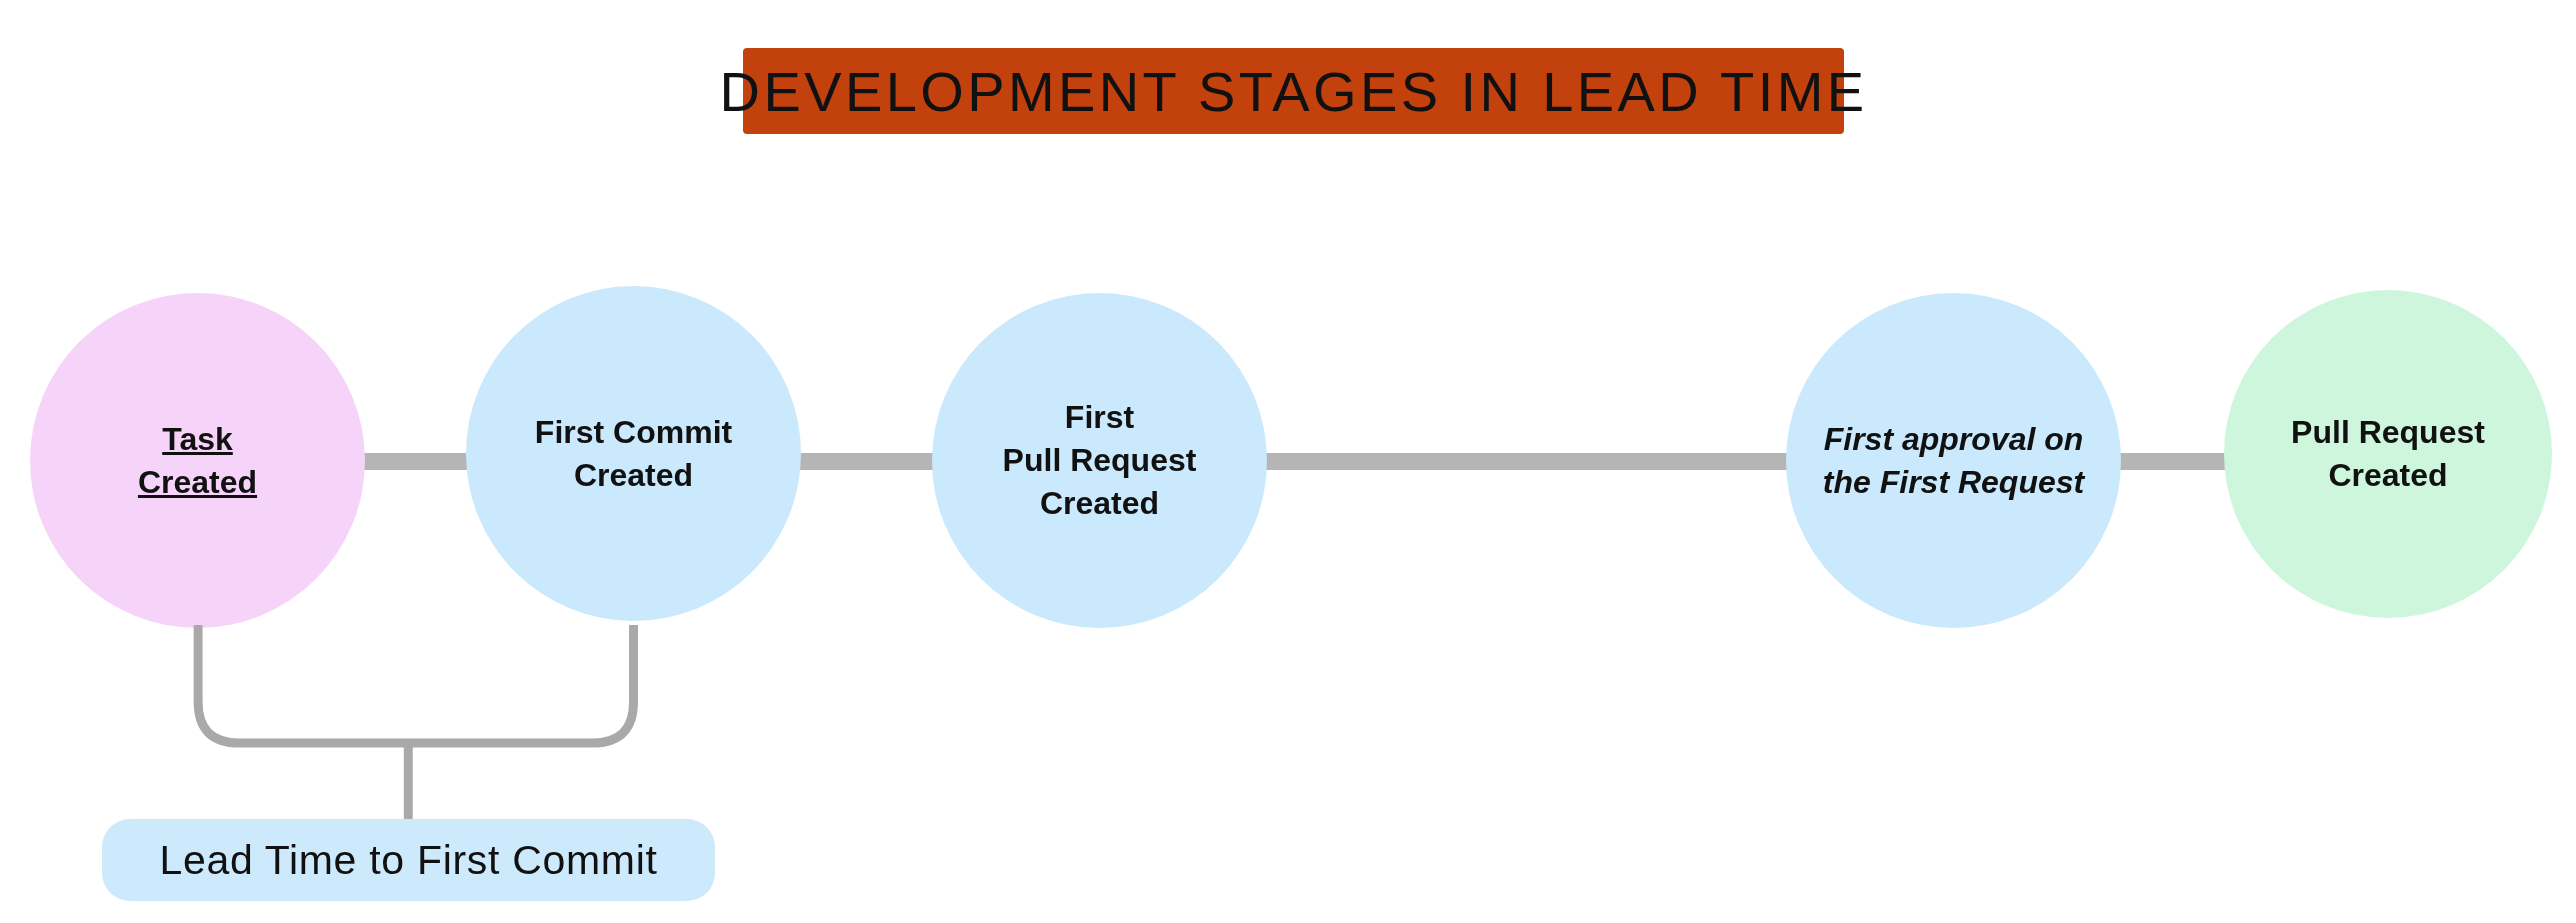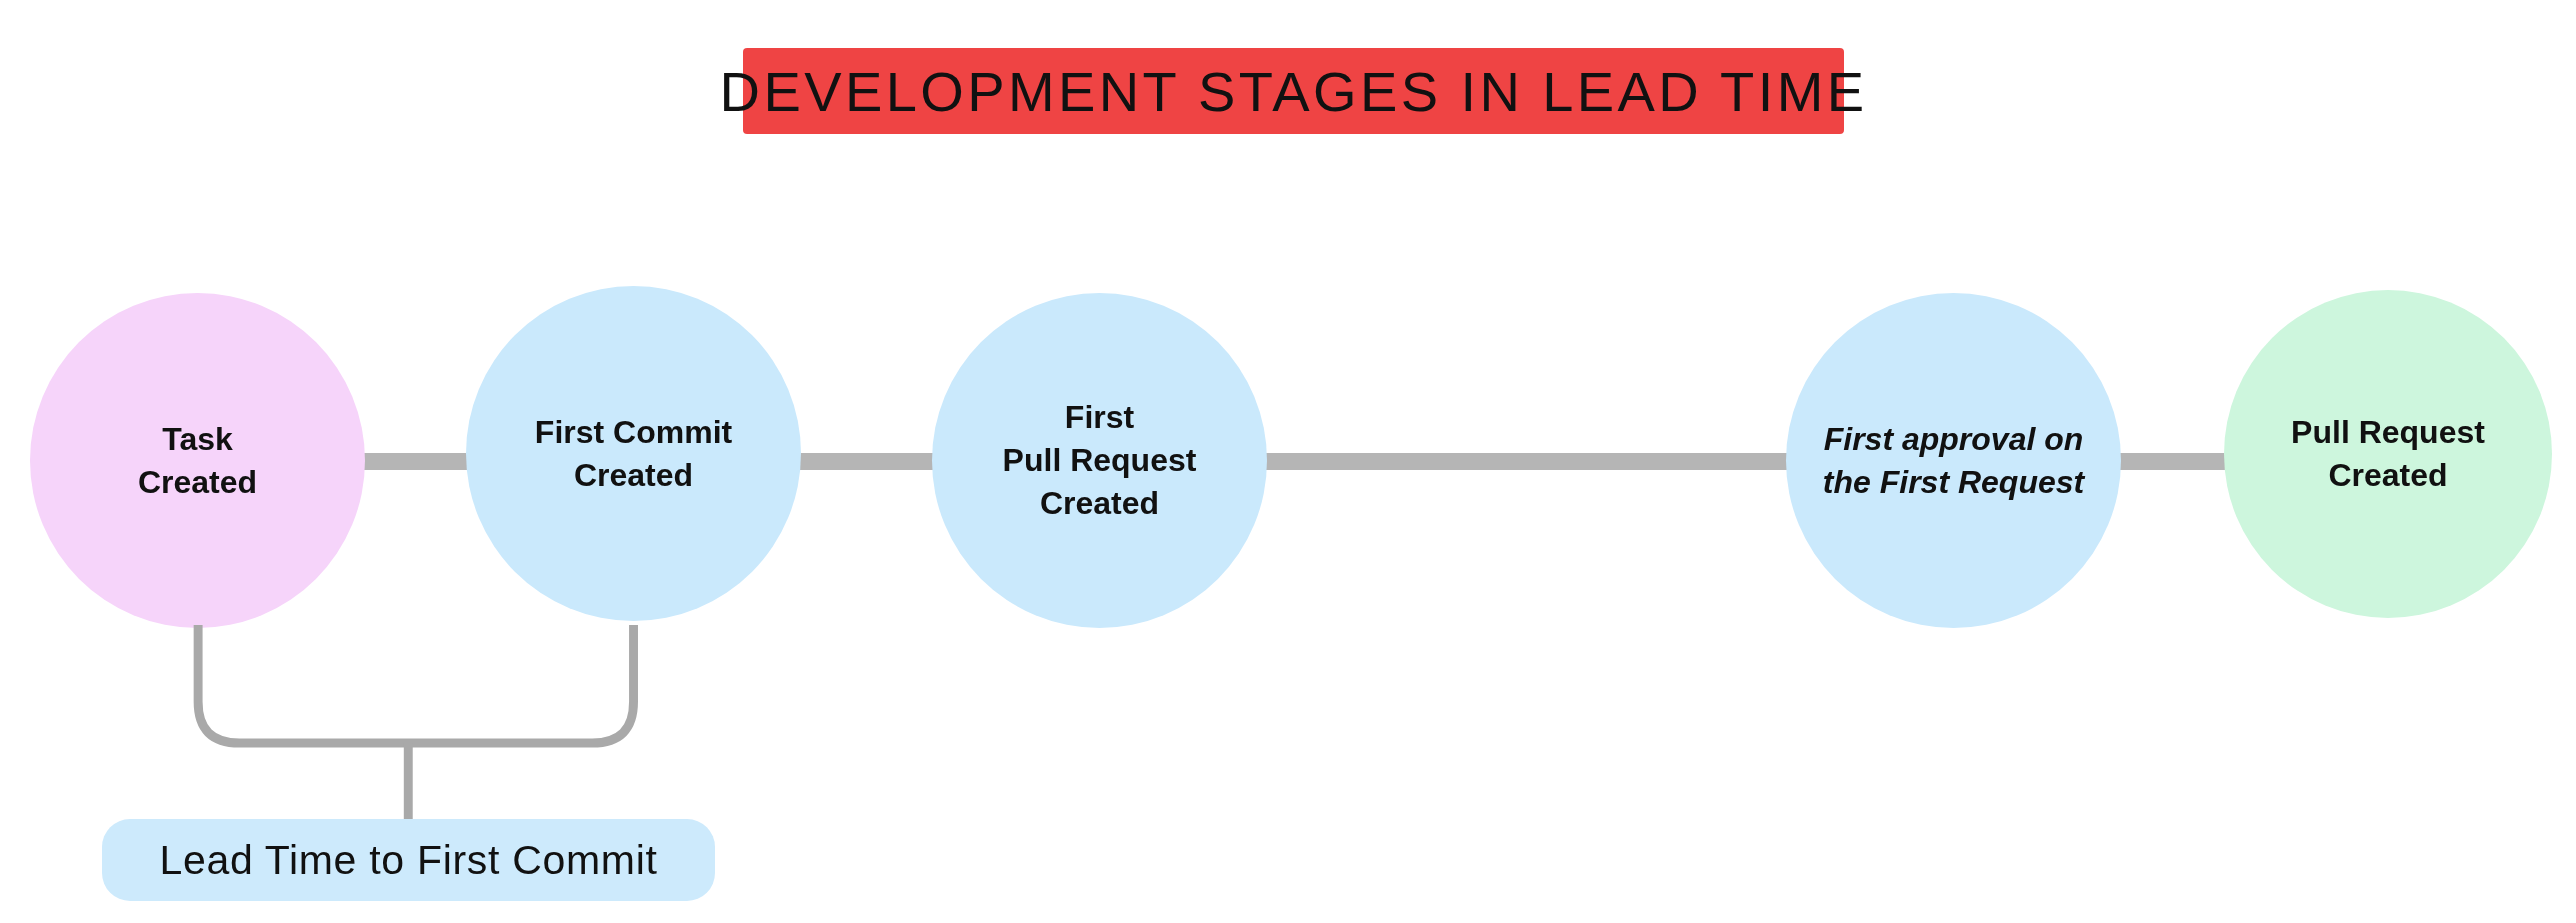--- a/index.html
+++ b/index.html
@@ -11,21 +11,21 @@
     overflow: hidden;
     font-family: "Liberation Sans", sans-serif;
     color: #111111;
   }
 
   
   .title-box {
     position: absolute;
     left: 743px; top: 48px;
     width: 1101px; height: 86px;
-    background: #ef4444;
+    background: #c2410c;
     border-radius: 4.1px;
     display: flex; align-items: center; justify-content: center;
   }
   .title-box span {
     font-size: 56px;
     font-weight: 400;
     letter-spacing: 3.4px;
     white-space: nowrap;
   }
 
@@ -52,21 +52,21 @@
     display: block;
     font-size: 32px;
     font-weight: 700;
     line-height: 43px;
     white-space: nowrap;
   }
   .fill-start  { background: #f6d4fa; }
   .fill-middle { background: #cae9fc; }
   .fill-end    { background: #cdf6dd; }
 
-  .c1 { left: 30px;   top: 293px; }
+  .c1 { left: 30px;   top: 293px; text-decoration: underline; }
   .c2 { left: 466px;  top: 286px; }
   .c3 { left: 932px; top: 293px; }
   .c4 { left: 1353px; top: 293px; }
   .c5 { left: 1786px; top: 293px; font-style: italic; }
   .c6 { left: 2224px; top: 290px; width: 328px; height: 328px; }
 
   
   .bracket-svg {
     position: absolute;
     left: 0; top: 0;

